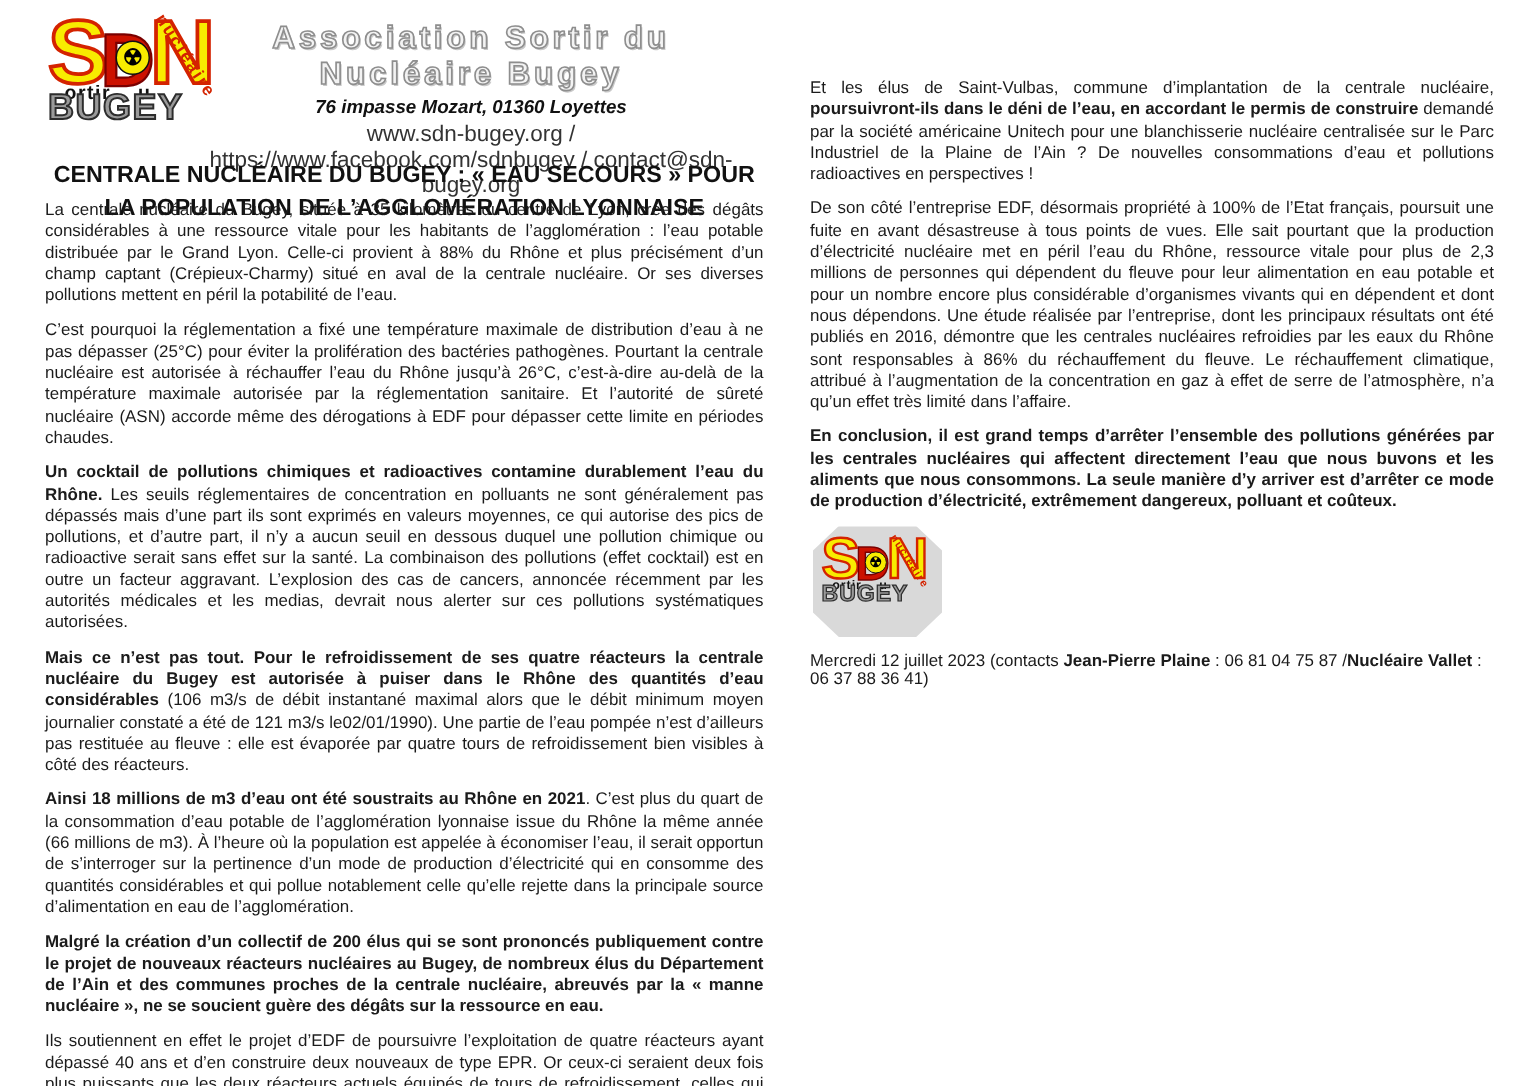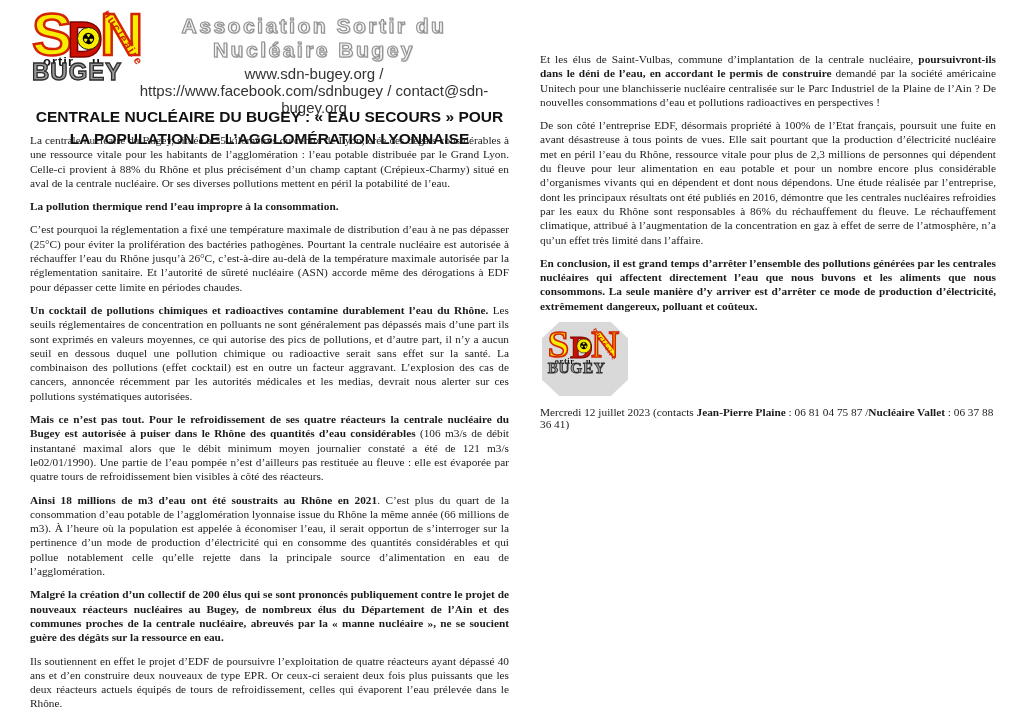--- a/index.html
+++ b/index.html
@@ -34,21 +34,21 @@
     text-shadow:1px 1px 0 #c9c9c9;
   }
   .address{font-size:12.5px;font-weight:bold;font-style:italic;color:#111;margin-top:2px;}
   .links{font-size:15px;color:#333;margin-top:3px;}
 
   
   .doc-title{position:absolute;left:30px;top:106px;width:479px;margin:0;
     text-align:center;font-size:15.5px;font-weight:bold;line-height:22px;color:#111;}
 
   
-  .col{position:absolute;font-family:Liberation Serif, serif;}
+  .col{position:absolute;}
   .col-left{left:30px;top:133px;width:479px;}
   .col-right{left:540px;top:52px;width:456px;}
   .para{margin:0 0 9px 0;text-align:justify;font-size:11.3px;line-height:14.3px;color:#1b1b1b;}
   .b{font-weight:bold;}
 
   
   .octagon{width:86px;height:74px;background:#d9d9d9;position:relative;margin:4px 0 10px 2px;
     clip-path:polygon(20% 0%,80% 0%,100% 22%,100% 78%,80% 100%,20% 100%,0% 78%,0% 22%);}
   .logo-small{position:absolute;left:7px;top:7px;width:108px;height:72px;
     transform:scale(0.64);transform-origin:0 0;}
@@ -66,31 +66,31 @@
     <span class="l-d">D</span>
     <span class="l-n">N</span>
     <span class="l-ortir">ortir</span>
     <span class="l-u">u</span>
     <span class="l-nuc">nucléaire</span>
     <span class="l-bugey">BUGEY</span>
   </div>
 
   <div class="header-text">
     <div class="assoc-title">Association Sortir du Nucléaire Bugey</div>
+    <div class="address">76 impasse Mozart, 01360 Loyettes</div>
     <div class="links">www.sdn-bugey.org / https://www.facebook.com/sdnbugey / contact@sdn-bugey.org</div>
   </div>
 
   <h1 class="doc-title">
     <span>CENTRALE NUCLÉAIRE DU BUGEY : « EAU SECOURS » POUR</span><br>
     <span>LA POPULATION DE L’AGGLOMÉRATION LYONNAISE</span>
   </h1>
 
   <div id="left-col" class="col col-left">
       <p class="para"><span>La centrale nucléaire du Bugey, située à 35 kilomètres du centre de Lyon, crée des dégâts considérables à une ressource vitale pour les habitants de l’agglomération : l’eau potable distribuée par le Grand Lyon. Celle-ci provient à 88% du Rhône et plus précisément d’un champ captant (Crépieux-Charmy) situé en aval de la centrale nucléaire. Or ses diverses pollutions mettent en péril la potabilité de l’eau.</span></p>
-      <p class="para"><span class="b">La pollution thermique rend l’eau impropre à la consommation.</span></p>
       <p class="para"><span>C’est pourquoi la réglementation a fixé une température maximale de distribution d’eau à ne pas dépasser (25°C) pour éviter la prolifération des bactéries pathogènes. Pourtant la centrale nucléaire est autorisée à réchauffer l’eau du Rhône jusqu’à 26°C, c’est-à-dire au-delà de la température maximale autorisée par la réglementation sanitaire. Et l’autorité de sûreté nucléaire (ASN) accorde même des dérogations à EDF pour dépasser cette limite en périodes chaudes.</span></p>
       <p class="para"><span class="b">Un cocktail de pollutions chimiques et radioactives contamine durablement l’eau du Rhône.</span><span> Les seuils réglementaires de concentration en polluants ne sont généralement pas dépassés mais d’une part ils sont exprimés en valeurs moyennes, ce qui autorise des pics de pollutions, et d’autre part, il n’y a aucun seuil en dessous duquel une pollution chimique ou radioactive serait sans effet sur la santé. La combinaison des pollutions (effet cocktail) est en outre un facteur aggravant. L’explosion des cas de cancers, annoncée récemment par les autorités médicales et les medias, devrait nous alerter sur ces pollutions systématiques autorisées.</span></p>
       <p class="para"><span class="b">Mais ce n’est pas tout. Pour le refroidissement de ses quatre réacteurs la centrale nucléaire du Bugey est autorisée à puiser dans le Rhône des quantités d’eau considérables</span><span> (106 m3/s de débit instantané maximal alors que le débit minimum moyen journalier constaté a été de 121 m3/s le02/01/1990). Une partie de l’eau pompée n’est d’ailleurs pas restituée au fleuve : elle est évaporée par quatre tours de refroidissement bien visibles à côté des réacteurs.</span></p>
       <p class="para"><span class="b">Ainsi 18 millions de m3 d’eau ont été soustraits au Rhône en 2021</span><span>. C’est plus du quart de la consommation d’eau potable de l’agglomération lyonnaise issue du Rhône la même année (66 millions de m3). À l’heure où la population est appelée à économiser l’eau, il serait opportun de s’interroger sur la pertinence d’un mode de production d’électricité qui en consomme des quantités considérables et qui pollue notablement celle qu’elle rejette dans la principale source d’alimentation en eau de l’agglomération.</span></p>
       <p class="para"><span class="b">Malgré la création d’un collectif de 200 élus qui se sont prononcés publiquement contre le projet de nouveaux réacteurs nucléaires au Bugey, de nombreux élus du Département de l’Ain et des communes proches de la centrale nucléaire, abreuvés par la « manne nucléaire », ne se soucient guère des dégâts sur la ressource en eau.</span></p>
       <p class="para"><span>Ils soutiennent en effet le projet d’EDF de poursuivre l’exploitation de quatre réacteurs ayant dépassé 40 ans et d’en construire deux nouveaux de type EPR. Or ceux-ci seraient deux fois plus puissants que les deux réacteurs actuels équipés de tours de refroidissement, celles qui évaporent l’eau prélevée dans le Rhône.</span></p>
     </div>
 
   <div class="col col-right">
     <div id="right-col-paras">

